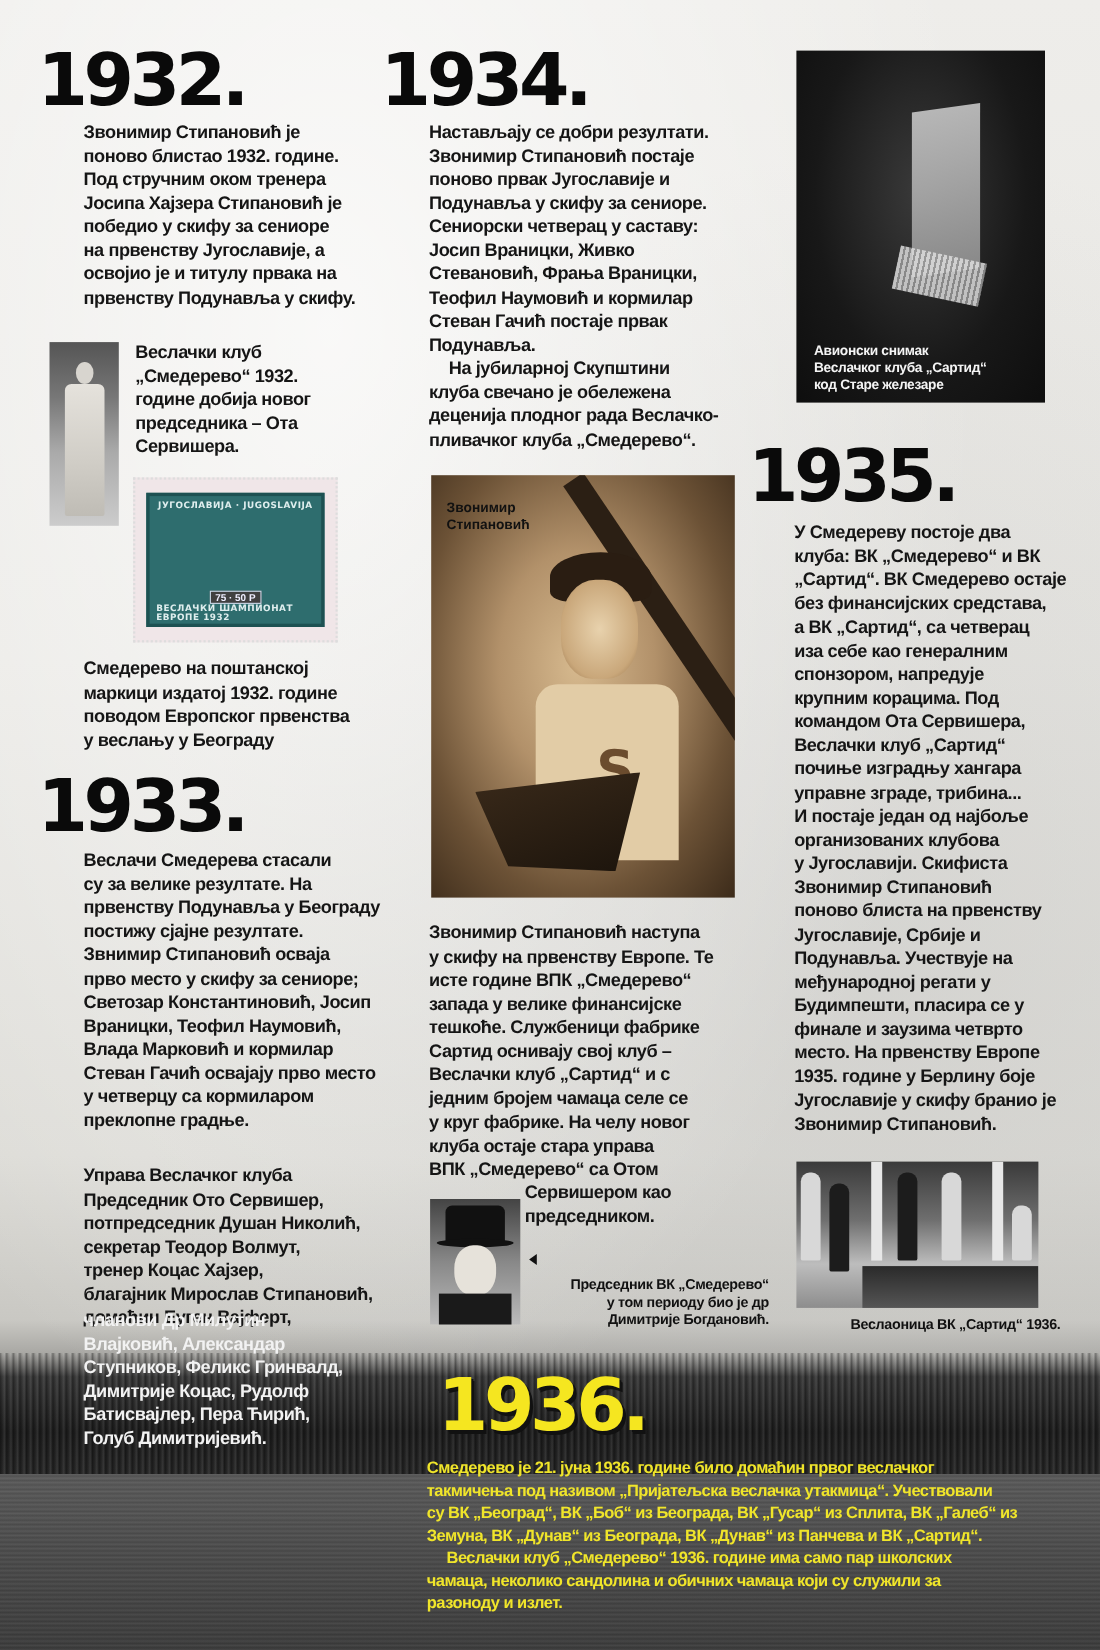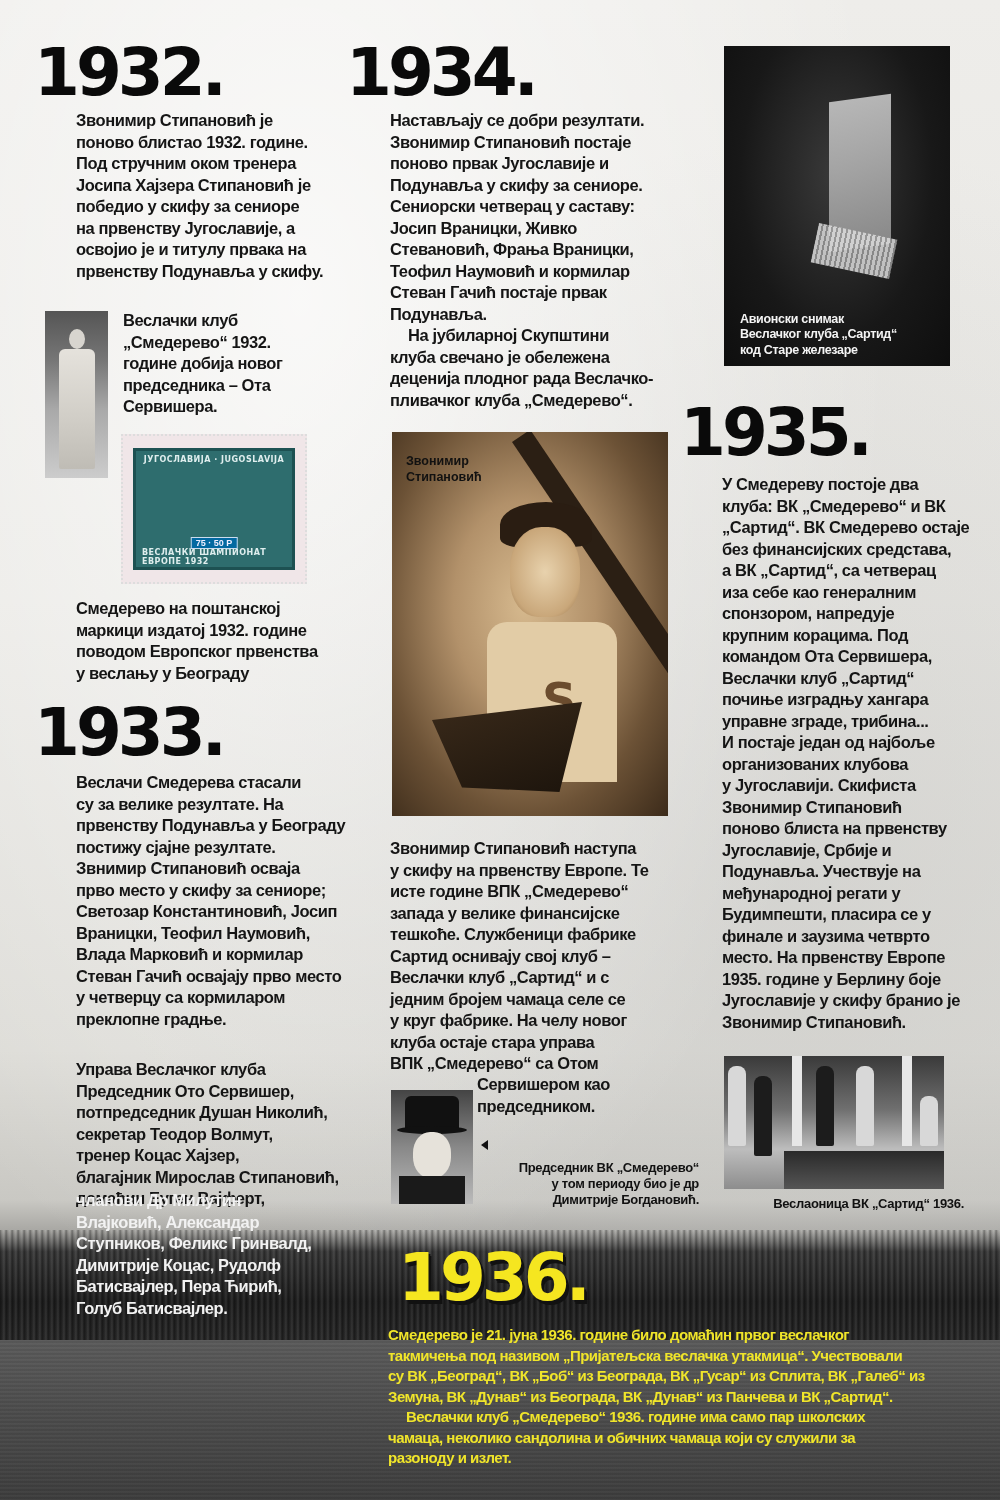--- a/index.html
+++ b/index.html
@@ -108,21 +108,21 @@
     color: #dfeeee; font-size: 8px; font-weight: bold; letter-spacing: 0.5px;
     font-family: "DejaVu Sans", sans-serif;
   }
   .stamp-scene {
     flex: 1; width: 100%;
     margin: 3px 0;
     background: linear-gradient(180deg, #c7dcdc 0%, #9fc2c2 40%, #22585a 48%, #7fb0b0 55%, #3e7e80 100%);
   }
   .stamp-value {
     position: absolute; bottom: 18px; left: 50%; transform: translateX(-50%);
-    background: #0369a1; color: #eef; font-size: 9px; font-weight: bold;
+    background: #404040; color: #eef; font-size: 9px; font-weight: bold;
     padding: 0 4px; border: 1px solid #cde;
   }
 
   
   .photo-aerial {
     left: 724px; top: 46px; width: 226px; height: 320px;
     background:
       radial-gradient(ellipse at 50% 40%, #3a3a3a 0%, #181818 60%, #0e0e0e 100%);
   }
   .aerial-building {
@@ -300,21 +300,21 @@
   <p>благајник Мирослав Стипановић,</p>
   <p>домаћин Еуген Вајферт,</p>
 </div>
 
 <div class="text white-text" style="left:76px; top:1190px; width:300px;">
   <p>чланови Др Милутин</p>
   <p>Влајковић, Александар</p>
   <p>Ступников, Феликс Гринвалд,</p>
   <p>Димитрије Коцас, Рудолф</p>
   <p>Батисвајлер, Пера Ћирић,</p>
-  <p>Голуб Батисвајлер.</p>
+  <p>Голуб Димитријевић.</p>
 </div>
 
 <div class="year" style="left:346px; top:40px;">1934.</div>
 
 <div class="text" style="left:390px; top:110px; width:310px;">
   <p>Настављају се добри резултати.</p>
   <p>Звонимир Стипановић постаје</p>
   <p>поново првак Југославије и</p>
   <p>Подунавља у скифу за сениоре.</p>
   <p>Сениорски четверац у саставу:</p>

